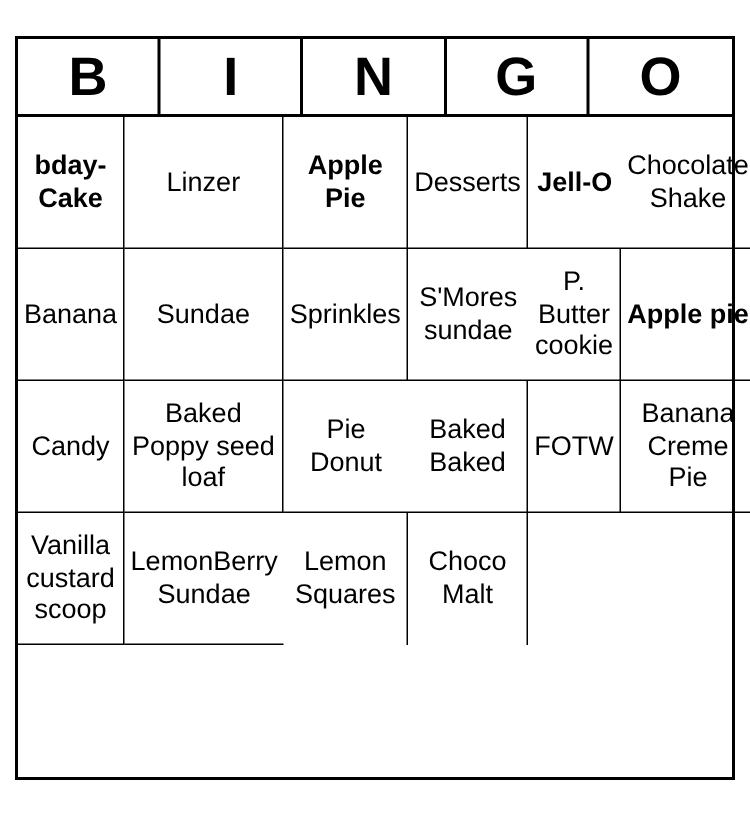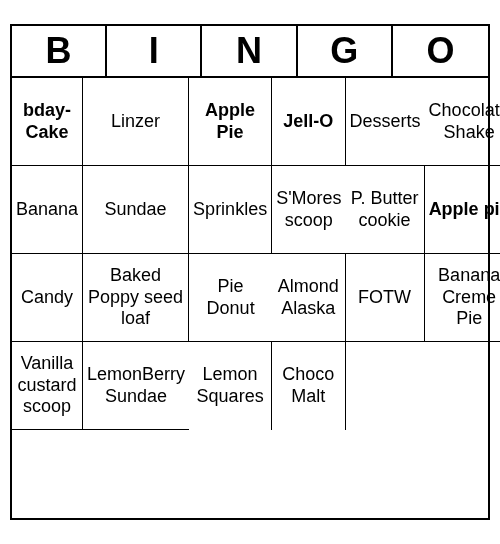--- a/index.html
+++ b/index.html
@@ -67,33 +67,33 @@
   <div class="bingo-header-cell">B</div>
       <div class="bingo-header-cell">I</div>
       <div class="bingo-header-cell">N</div>
       <div class="bingo-header-cell">G</div>
       <div class="bingo-header-cell">O</div>
     </div>
   <div class="bingo-grid">
   <div class="bingo-cell large-text">bday-Cake</div>
       <div class="bingo-cell">Linzer</div>
       <div class="bingo-cell large-text">Apple Pie</div>
+      <div class="bingo-cell">Desserts</div>
       <div class="bingo-cell large-text">Jell-O</div>
-      <div class="bingo-cell">Desserts</div>
       <div class="bingo-cell">Chocolate Shake</div>
       <div class="bingo-cell">Banana</div>
       <div class="bingo-cell">Sundae</div>
       <div class="bingo-cell">Sprinkles</div>
-      <div class="bingo-cell">S'Mores scoop</div>
+      <div class="bingo-cell">S'Mores sundae</div>
       <div class="bingo-cell">P. Butter cookie</div>
       <div class="bingo-cell large-text">Apple pie</div>
       <div class="bingo-cell">Candy</div>
       <div class="bingo-cell">Baked Poppy seed loaf</div>
       <div class="bingo-cell">Pie Donut</div>
-      <div class="bingo-cell">Almond Alaska</div>
+      <div class="bingo-cell">Baked Baked</div>
       <div class="bingo-cell">FOTW</div>
       <div class="bingo-cell">Banana Creme Pie</div>
       <div class="bingo-cell">Vanilla custard scoop</div>
       <div class="bingo-cell">LemonBerry Sundae</div>
       <div class="bingo-cell">Lemon Squares</div>
       <div class="bingo-cell">Choco Malt</div>
     </div>
 </div>
 
 </body></html>

